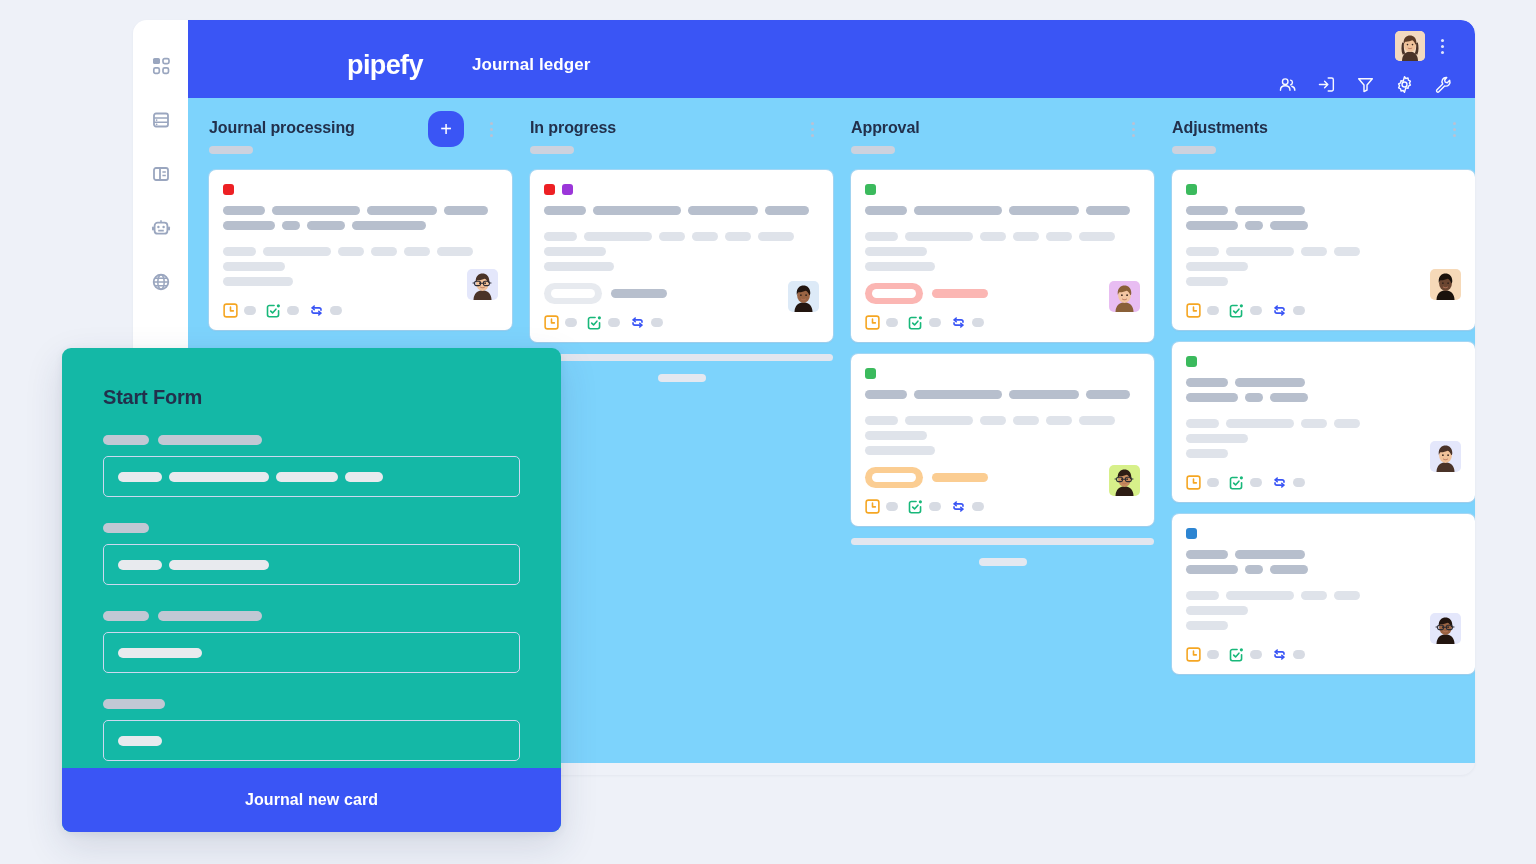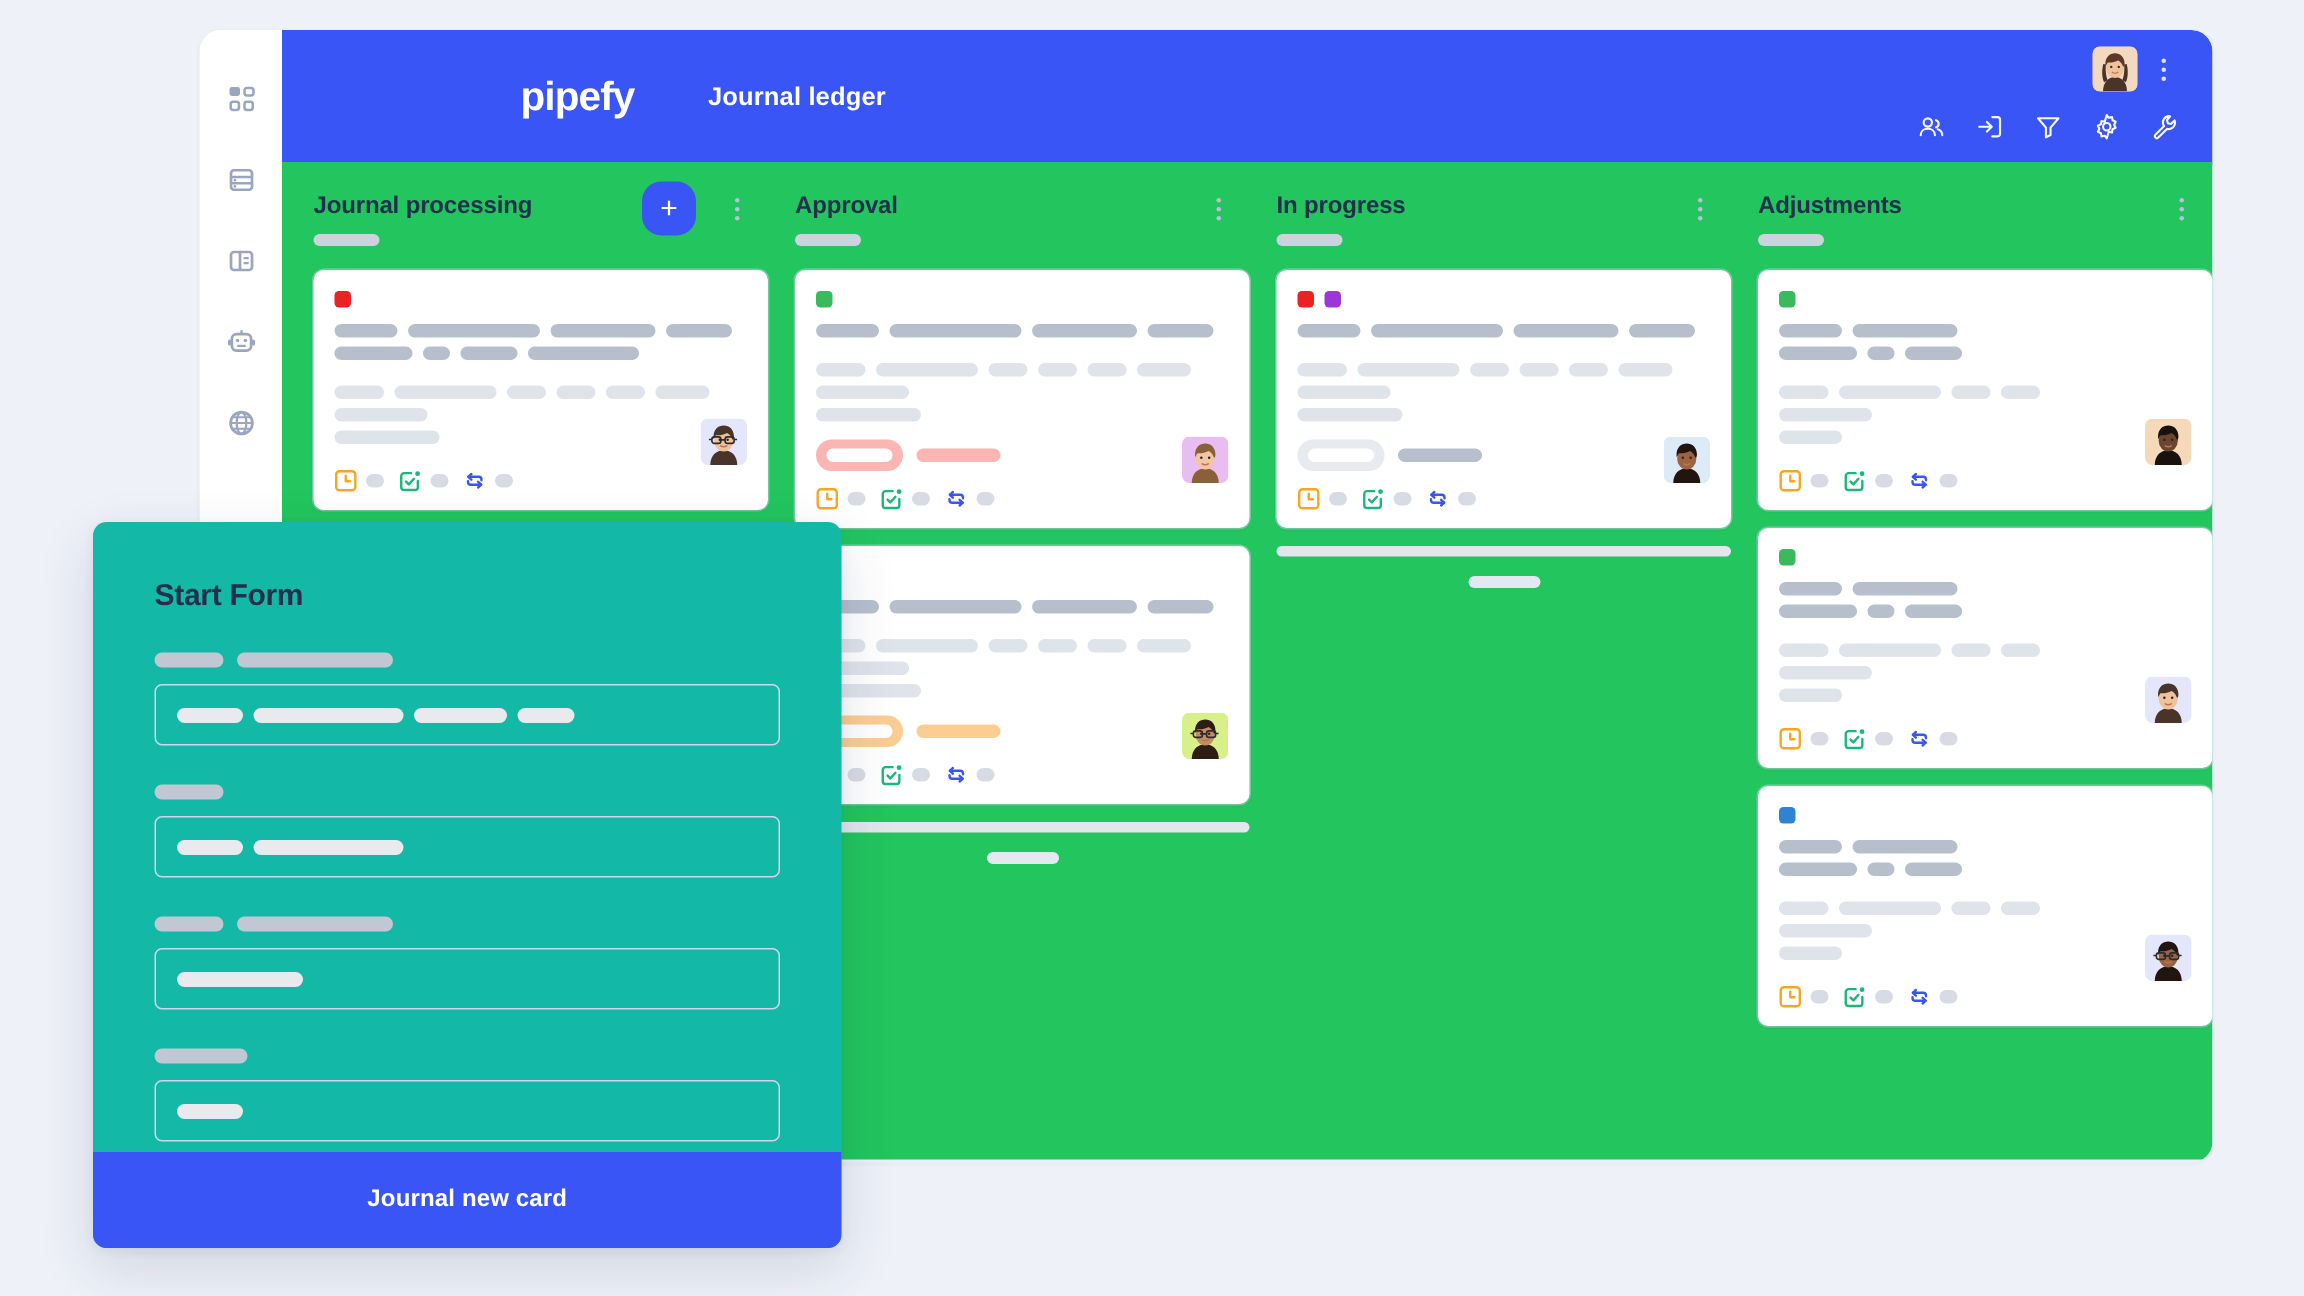--- a/index.html
+++ b/index.html
@@ -80,23 +80,23 @@
 
   .tool-icons {
     position: absolute; right: 22px; top: 54px;
     display: flex; align-items: center; gap: 19px;
     color: #ffffff;
   }
   .tool-icons .ti { width: 20px; height: 20px; display:flex; align-items:center; justify-content:center; opacity:.96; }
 
   
   .board {
-    position: absolute; left: 55px; top: 88px;
+    position: absolute; left: 55px; top: 78px;
     width: 1287px; height: 665px;
-    background: #22c55e;
+    background: #7dd3fc;
     display: flex;
     padding-left: 12px;
   }
   .column { width: 321px; flex: 0 0 321px; position: relative; padding: 0 9px; }
 
   .col-head {
     position: relative;
     height: 72px;
     padding-top: 21px;
   }
@@ -400,20 +400,103 @@
     <g stroke="#2b2b33" stroke-width="1.1" fill="none">
                   <rect x="7.6" y="12.2" width="6" height="4.4" rx="1.6"></rect>
                   <rect x="16.4" y="12.2" width="6" height="4.4" rx="1.6"></rect>
                   <path d="M13.6 14.2h2.8M7.6 14h-2M22.4 14h2"></path>
                 </g>
   </svg></div>
           </article>
         </section>
         <section class="column">
           <div class="col-head">
+            <div class="col-title">In progress</div>
+     <div class="col-sub"></div>
+            <div class="col-kebab">
+              <i></i>
+              <i></i>
+              <i></i>
+            </div>
+          </div>
+          <article class="card">
+            <div class="labels">
+              <span class="lbl" style="background:#ed2024"></span>
+              <span class="lbl" style="background:#9b36d9"></span>
+            </div>
+            <div class="sk-row">
+              <span class="sk" style="width:42px"></span>
+              <span class="sk" style="width:88px"></span>
+              <span class="sk" style="width:70px"></span>
+              <span class="sk" style="width:44px"></span>
+            </div>
+            <div class="gap-block"></div>
+            <div class="sk-row">
+              <span class="sk sk-lite" style="width:33px"></span>
+              <span class="sk sk-lite" style="width:68px"></span>
+              <span class="sk sk-lite" style="width:26px"></span>
+              <span class="sk sk-lite" style="width:26px"></span>
+              <span class="sk sk-lite" style="width:26px"></span>
+              <span class="sk sk-lite" style="width:36px"></span>
+            </div>
+            <div class="sk-row">
+              <span class="sk sk-lite" style="width:62px"></span>
+            </div>
+            <div class="sk-row">
+              <span class="sk sk-lite" style="width:70px"></span>
+            </div>
+            <div class="badge-row">
+          <span class="badge-pill" style="background:#e7eaef">
+            <span class="badge-inner" style="width:44px;background:#ffffff"></span>
+          </span>
+          <span class="badge-bar" style="width:56px;background:#b7bfcd"></span>
+        </div>
+            <div class="foot">
+              <span class="fi">
+                <svg width="15" height="15" viewBox="0 0 16 16" fill="none">
+                  <rect x="1.2" y="1.2" width="13.6" height="13.6" rx="2.4" stroke="#f5a623" stroke-width="1.7"></rect>
+                  <path d="M8 4.4V8.4h3" stroke="#f5a623" stroke-width="1.7" stroke-linecap="round" stroke-linejoin="round"></path>
+                </svg>
+              </span>
+              <span class="fdot"></span>
+              <span class="fi">
+                <svg width="15" height="15" viewBox="0 0 16 16" fill="none">
+                  <path d="M13.4 8.2v4.4a2 2 0 01-2 2H3.6a2 2 0 01-2-2V4.6a2 2 0 012-2h5" stroke="#18b87a" stroke-width="1.7" stroke-linecap="round"></path>
+                  <path d="M5 8.6l2 2 3.6-4" stroke="#18b87a" stroke-width="1.7" stroke-linecap="round" stroke-linejoin="round"></path>
+                  <circle cx="13.2" cy="3" r="1.7" fill="#18b87a"></circle>
+                </svg>
+              </span>
+              <span class="fdot"></span>
+              <span class="fi">
+                <svg width="15" height="15" viewBox="0 0 16 16" fill="none">
+                  <path d="M3.6 5.2h7.2a2 2 0 012 2v.4" stroke="#3a55f5" stroke-width="1.7" stroke-linecap="round"></path>
+                  <path d="M12.4 10.8H5.2a2 2 0 01-2-2v-.4" stroke="#3a55f5" stroke-width="1.7" stroke-linecap="round"></path>
+                  <path d="M5.6 3.2L3.4 5.2l2.2 2M10.4 8.8l2.2 2-2.2 2" stroke="#3a55f5" stroke-width="1.7" stroke-linecap="round" stroke-linejoin="round"></path>
+                </svg>
+              </span>
+              <span class="fdot"></span>
+            </div>
+            <div class="card-avatar"><svg width="31" height="31" viewBox="0 0 31 31">
+    <rect width="31" height="31" fill="#ddeaf7"></rect>
+    <path d="M6.5 31c0-6.2 4-9.8 9-9.8s9 3.6 9 9.8z" fill="#22150f"></path>
+    <ellipse cx="15.5" cy="14.6" rx="6.4" ry="7.4" fill="#9a6443"></ellipse>
+    <path d="M8.7 12c0-4.8 3.1-7.4 6.8-7.4S22.3 7.2 22.3 12c0 1.8-.8 2.8-1.3 1.5-.7-1.7-1.8-3.2-3.3-3.8-2.1 1-4.9 1.7-7.4 1.5-.9 1.1-1.2 2.6-1.6 2.4z" fill="#22150f"></path>
+    <circle cx="12.9" cy="14.2" r=".85" fill="#33231b"></circle>
+    <circle cx="18.1" cy="14.2" r=".85" fill="#33231b"></circle>
+    <path d="M13.5 18.2c1 .8 3 .8 4 0" stroke="#b9755a" stroke-width="1" fill="none" stroke-linecap="round"></path>
+
+  </svg></div>
+          </article>
+          <div class="ghost">
+            <div class="g1"></div>
+                   <div class="g2"></div>
+          </div>
+        </section>
+        <section class="column">
+          <div class="col-head">
             <div class="col-title">Approval</div>
      <div class="col-sub"></div>
             <div class="col-kebab">
               <i></i>
               <i></i>
               <i></i>
             </div>
           </div>
           <article class="card">
             <div class="labels">
@@ -553,103 +636,20 @@
                 </g>
   </svg></div>
           </article>
           <div class="ghost">
             <div class="g1"></div>
                    <div class="g2"></div>
           </div>
         </section>
         <section class="column">
           <div class="col-head">
-            <div class="col-title">In progress</div>
-     <div class="col-sub"></div>
-            <div class="col-kebab">
-              <i></i>
-              <i></i>
-              <i></i>
-            </div>
-          </div>
-          <article class="card">
-            <div class="labels">
-              <span class="lbl" style="background:#ed2024"></span>
-              <span class="lbl" style="background:#9b36d9"></span>
-            </div>
-            <div class="sk-row">
-              <span class="sk" style="width:42px"></span>
-              <span class="sk" style="width:88px"></span>
-              <span class="sk" style="width:70px"></span>
-              <span class="sk" style="width:44px"></span>
-            </div>
-            <div class="gap-block"></div>
-            <div class="sk-row">
-              <span class="sk sk-lite" style="width:33px"></span>
-              <span class="sk sk-lite" style="width:68px"></span>
-              <span class="sk sk-lite" style="width:26px"></span>
-              <span class="sk sk-lite" style="width:26px"></span>
-              <span class="sk sk-lite" style="width:26px"></span>
-              <span class="sk sk-lite" style="width:36px"></span>
-            </div>
-            <div class="sk-row">
-              <span class="sk sk-lite" style="width:62px"></span>
-            </div>
-            <div class="sk-row">
-              <span class="sk sk-lite" style="width:70px"></span>
-            </div>
-            <div class="badge-row">
-          <span class="badge-pill" style="background:#e7eaef">
-            <span class="badge-inner" style="width:44px;background:#ffffff"></span>
-          </span>
-          <span class="badge-bar" style="width:56px;background:#b7bfcd"></span>
-        </div>
-            <div class="foot">
-              <span class="fi">
-                <svg width="15" height="15" viewBox="0 0 16 16" fill="none">
-                  <rect x="1.2" y="1.2" width="13.6" height="13.6" rx="2.4" stroke="#f5a623" stroke-width="1.7"></rect>
-                  <path d="M8 4.4V8.4h3" stroke="#f5a623" stroke-width="1.7" stroke-linecap="round" stroke-linejoin="round"></path>
-                </svg>
-              </span>
-              <span class="fdot"></span>
-              <span class="fi">
-                <svg width="15" height="15" viewBox="0 0 16 16" fill="none">
-                  <path d="M13.4 8.2v4.4a2 2 0 01-2 2H3.6a2 2 0 01-2-2V4.6a2 2 0 012-2h5" stroke="#18b87a" stroke-width="1.7" stroke-linecap="round"></path>
-                  <path d="M5 8.6l2 2 3.6-4" stroke="#18b87a" stroke-width="1.7" stroke-linecap="round" stroke-linejoin="round"></path>
-                  <circle cx="13.2" cy="3" r="1.7" fill="#18b87a"></circle>
-                </svg>
-              </span>
-              <span class="fdot"></span>
-              <span class="fi">
-                <svg width="15" height="15" viewBox="0 0 16 16" fill="none">
-                  <path d="M3.6 5.2h7.2a2 2 0 012 2v.4" stroke="#3a55f5" stroke-width="1.7" stroke-linecap="round"></path>
-                  <path d="M12.4 10.8H5.2a2 2 0 01-2-2v-.4" stroke="#3a55f5" stroke-width="1.7" stroke-linecap="round"></path>
-                  <path d="M5.6 3.2L3.4 5.2l2.2 2M10.4 8.8l2.2 2-2.2 2" stroke="#3a55f5" stroke-width="1.7" stroke-linecap="round" stroke-linejoin="round"></path>
-                </svg>
-              </span>
-              <span class="fdot"></span>
-            </div>
-            <div class="card-avatar"><svg width="31" height="31" viewBox="0 0 31 31">
-    <rect width="31" height="31" fill="#ddeaf7"></rect>
-    <path d="M6.5 31c0-6.2 4-9.8 9-9.8s9 3.6 9 9.8z" fill="#22150f"></path>
-    <ellipse cx="15.5" cy="14.6" rx="6.4" ry="7.4" fill="#9a6443"></ellipse>
-    <path d="M8.7 12c0-4.8 3.1-7.4 6.8-7.4S22.3 7.2 22.3 12c0 1.8-.8 2.8-1.3 1.5-.7-1.7-1.8-3.2-3.3-3.8-2.1 1-4.9 1.7-7.4 1.5-.9 1.1-1.2 2.6-1.6 2.4z" fill="#22150f"></path>
-    <circle cx="12.9" cy="14.2" r=".85" fill="#33231b"></circle>
-    <circle cx="18.1" cy="14.2" r=".85" fill="#33231b"></circle>
-    <path d="M13.5 18.2c1 .8 3 .8 4 0" stroke="#b9755a" stroke-width="1" fill="none" stroke-linecap="round"></path>
-
-  </svg></div>
-          </article>
-          <div class="ghost">
-            <div class="g1"></div>
-                   <div class="g2"></div>
-          </div>
-        </section>
-        <section class="column">
-          <div class="col-head">
             <div class="col-title">Adjustments</div>
      <div class="col-sub"></div>
             <div class="col-kebab">
               <i></i>
               <i></i>
               <i></i>
             </div>
           </div>
           <article class="card">
             <div class="labels">

